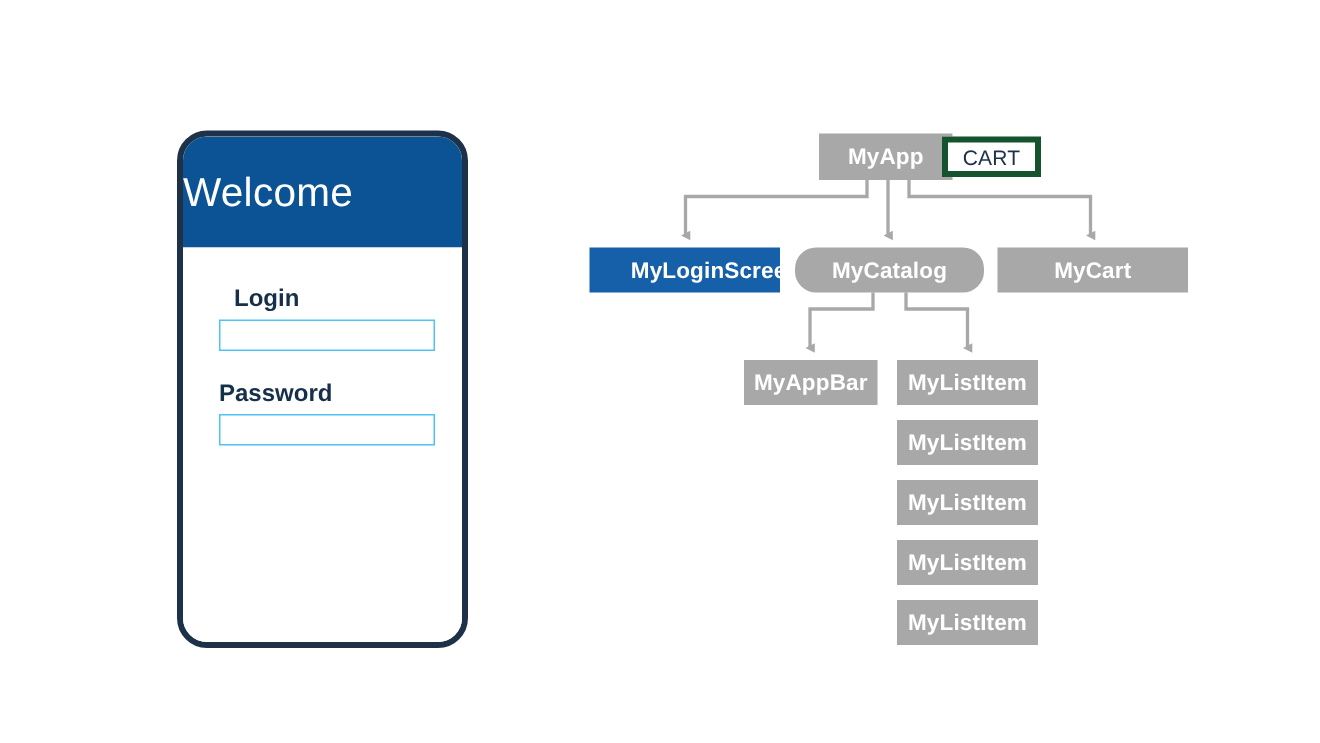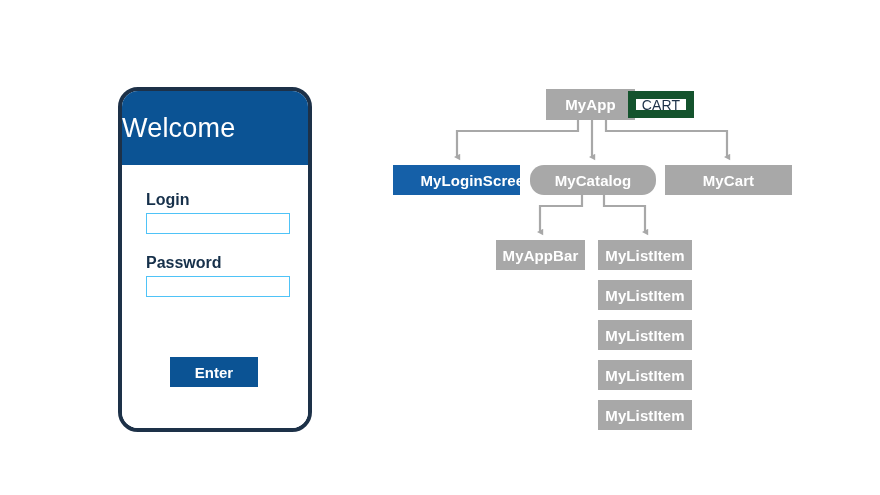--- a/index.html
+++ b/index.html
@@ -73,21 +73,21 @@
     height: 21px;
     border: 1.6px solid #4fc3f7;
     background: #ffffff;
     box-sizing: border-box;
     outline: none;
     font-family: "Liberation Sans", sans-serif;
     font-size: 12px;
     color: #16304a;
     padding: 0 4px;
   }
-  .label-login  { top: 26px; }
+  .label-login  { top: 26px; margin-left: 10px; }
   .input-login  { top: 48px; }
   .label-pass   { top: 89px; }
   .input-pass   { top: 111px; }
 
   .enter-button {
     position: absolute;
     left: 48px;
     top: 192px;
     width: 88px;
     height: 30px;
@@ -128,21 +128,21 @@
     background: #a8a8a8;
     color: #ffffff;
   }
   .node.blue {
     background: #1560a8;
     color: #ffffff;
     padding-left: 41px;
   }
   .node.outlined {
     background: #ffffff;
-    border: 8px solid #14532d;
+    border: 4px solid #14532d;
     color: #1d3148;
     font-weight: 400;
     font-size: 14px;
   }
 </style>
 </head>
 <body>
 
 <div id="stage">
 
@@ -153,21 +153,20 @@
     </div>
 
     <div class="phone-body">
 
       <span class="field-label label-login">Login</span>
       <input class="field-input input-login" type="text" value="" style="">
 
       <span class="field-label label-pass">Password</span>
       <input class="field-input input-pass" type="text" value="" style="">
 
-      <button class="enter-button">Enter</button>
     </div>
   </div>
 
   <svg id="tree-connectors" viewBox="0 0 880 495" width="880" height="495" xmlns="http://www.w3.org/2000/svg">
     <defs>
       <marker id="arrow" markerWidth="8" markerHeight="8" refX="3.2" refY="4" orient="auto" markerUnits="userSpaceOnUse">
         <path d="M0,0.8 L6.4,0.8 L3.2,7 z" fill="#a8a8a8"></path>
       </marker>
     </defs>
     <g stroke="#a8a8a8" stroke-width="2.2" fill="none">

